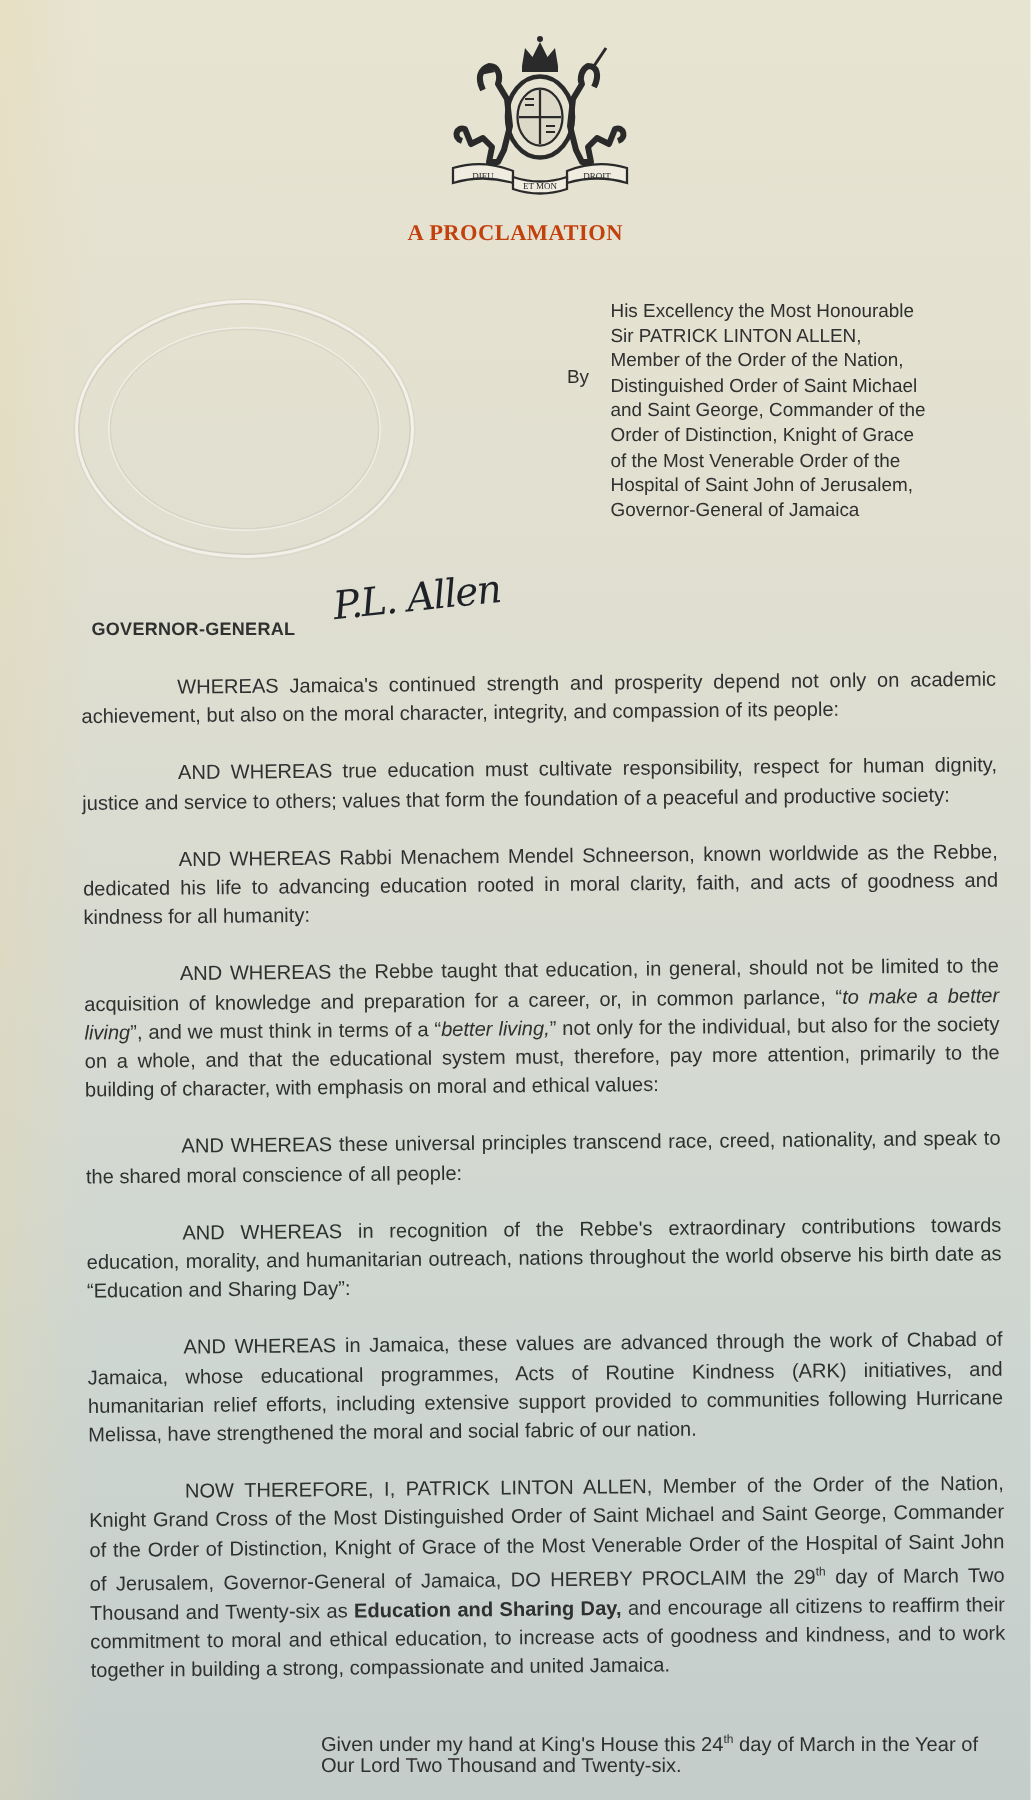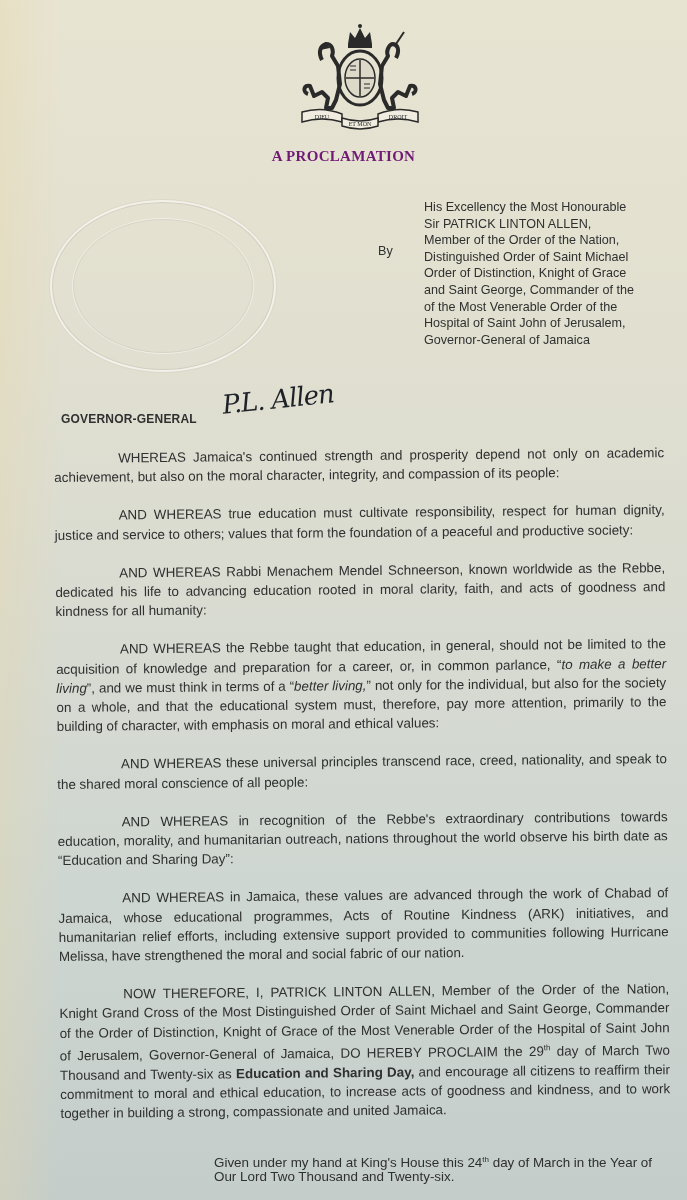--- a/index.html
+++ b/index.html
@@ -18,40 +18,40 @@
       pointer-events: none;
     }
     .crest {
       position: absolute; left: 292px; top: 22px; width: 136px; height: 108px;
     }
     .proclamation-title {
       position: absolute; left: 0; width: 687px; top: 148px;
       text-align: center;
       font-family: "Liberation Serif", serif;
       font-size: 15px; font-weight: bold; letter-spacing: 0.3px;
-      color: #701a75;
+      color: #c2410c;
     }
     .seal {
       position: absolute; left: 50px; top: 200px; width: 222px; height: 168px;
       border-radius: 50%;
       border: 2px solid rgba(255,255,255,0.55);
       box-shadow: inset 0 0 0 1px rgba(180,175,160,0.35), 0 0 0 1px rgba(200,195,180,0.25);
     }
     .seal-inner {
       position: absolute; left: 20px; top: 16px; right: 20px; bottom: 16px;
       border-radius: 50%;
       border: 1px solid rgba(255,255,255,0.45);
       box-shadow: inset 0 0 0 1px rgba(185,180,165,0.25);
     }
     .by-block {
       position: absolute; left: 378px; top: 199px; width: 290px;
       font-size: 12.6px; line-height: 16.6px;
     }
     .by-label { position: absolute; left: 0; top: 0; margin-top: 44px; }
-    .by-lines { position: absolute; left: 46px; top: 0; width: 260px; }
+    .by-lines { position: absolute; left: 29px; top: 0; width: 260px; }
     .by-lines div { white-space: nowrap; }
     .gg-label {
       position: absolute; left: 61px; top: 412px;
       font-size: 12px; font-weight: bold; letter-spacing: 0.2px;
     }
     .signature {
       position: absolute; left: 222px; top: 384px;
       font-family: "DejaVu Serif", serif; font-style: italic;
       font-size: 26px; color: #1e2228; letter-spacing: -1px;
       transform: rotate(-6deg);
@@ -107,22 +107,22 @@
   <div class="seal-inner"></div>
 </div>
 
 <div class="by-block">
   <div class="by-label">By</div>
   <div class="by-lines">
     <div>His Excellency the Most Honourable</div>
     <div>Sir PATRICK LINTON ALLEN,</div>
     <div>Member of the Order of the Nation,</div>
     <div>Distinguished Order of Saint Michael</div>
+    <div>and Saint George, Commander of the</div>
     <div>Order of Distinction, Knight of Grace</div>
-    <div>and Saint George, Commander of the</div>
     <div>of the Most Venerable Order of the</div>
     <div>Hospital of Saint John of Jerusalem,</div>
     <div>Governor-General of Jamaica</div>
   </div>
 </div>
 
 <div class="gg-label">GOVERNOR-GENERAL</div>
 <div class="signature">P.L. Allen</div>
 
 <div class="body-text">

